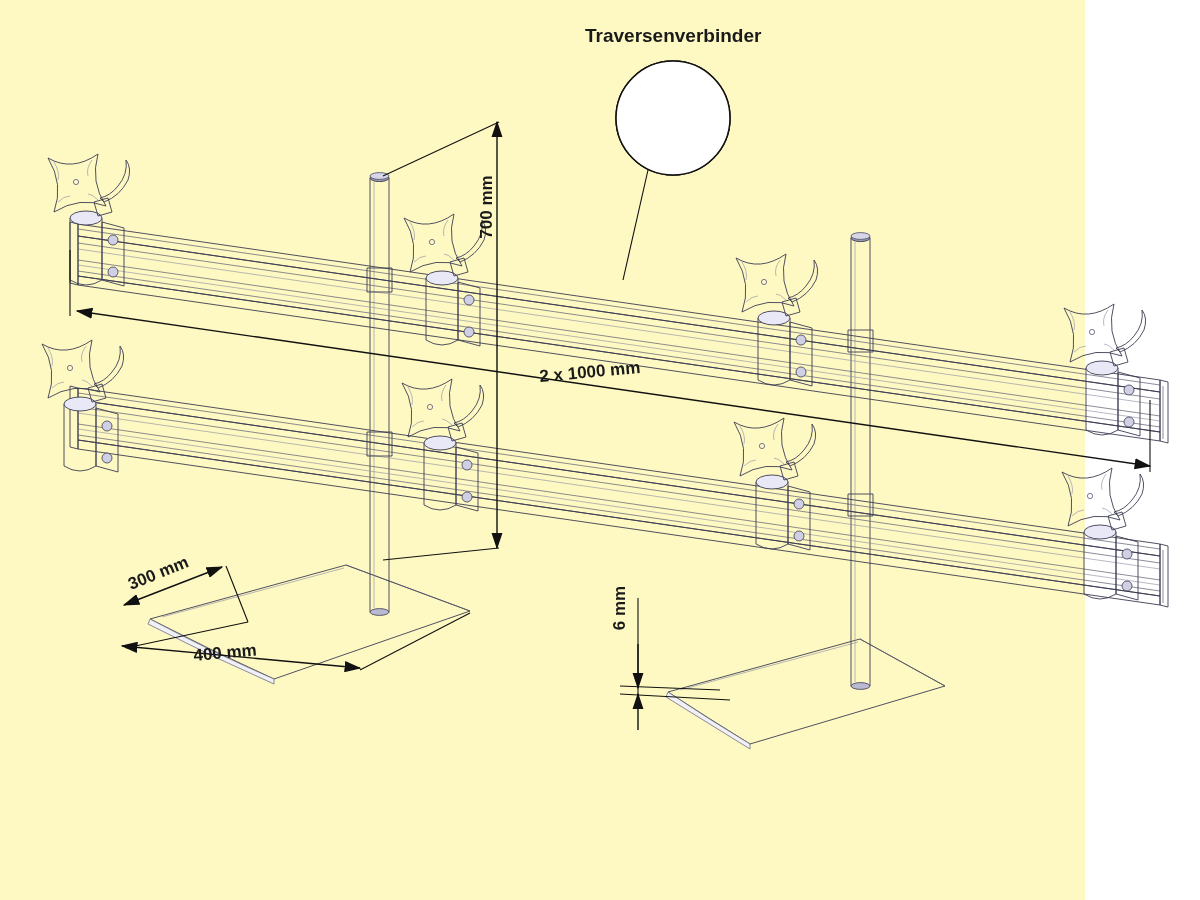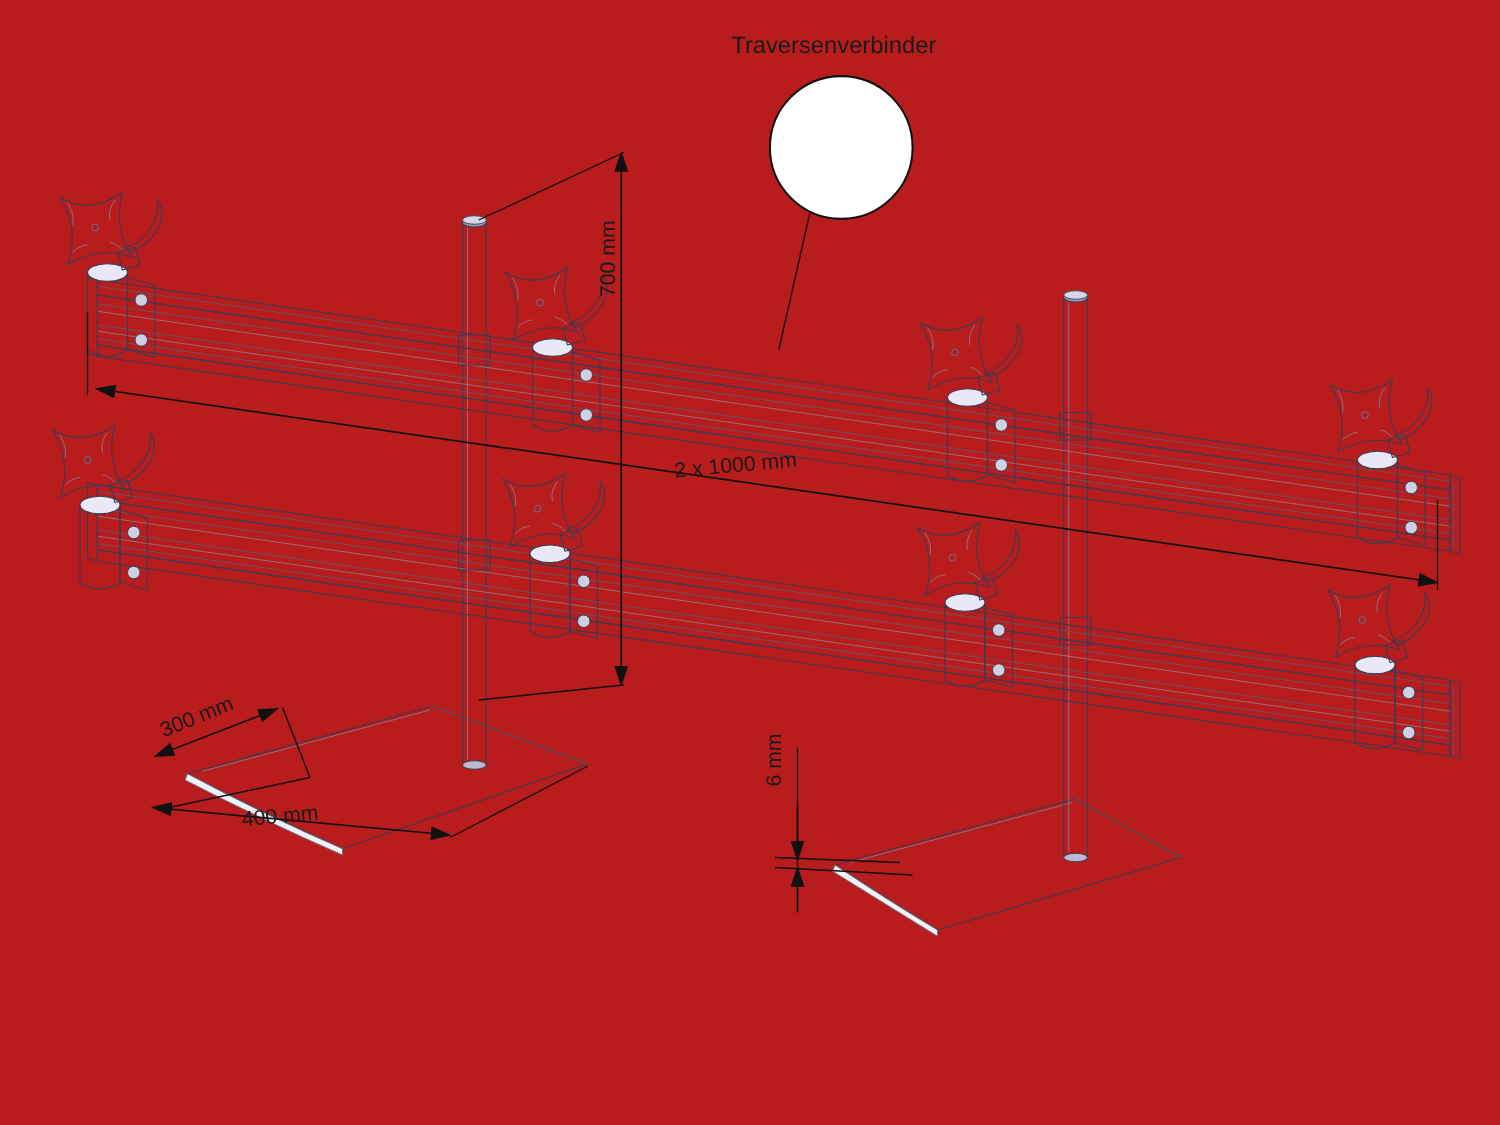--- a/index.html
+++ b/index.html
@@ -1,18 +1,18 @@
 <!DOCTYPE html>
 <html><head>
 <meta charset="utf-8">
 <style>
   html,body{margin:0;padding:0;background:#ffffff;}
   body{width:1200px;height:900px;overflow:hidden;
        font-family:"Liberation Sans","DejaVu Sans",sans-serif;}
-  #stage{position:relative;width:1200px;height:900px;background:#b91c1c;}
+  #stage{position:relative;width:1085px;height:900px;background:#fef9c3;font-weight:bold;}
   svg#drawing{position:absolute;left:0;top:0;width:1200px;height:900px;display:block;}
   .dimtext{font-family:"Liberation Sans","DejaVu Sans",sans-serif;font-size:17px;fill:#1a1a1a;}
   .calltext{font-family:"Liberation Sans","DejaVu Sans",sans-serif;font-size:19px;fill:#1a1a1a;}
   .dimline{stroke:#111111;stroke-width:1.4;fill:none;}
   .extline{stroke:#111111;stroke-width:1.1;fill:none;}
   .callcircle{stroke:#111111;stroke-width:1.5;fill:#ffffff;}
   .edge{stroke:#3c3c52;stroke-width:0.9;fill:none;stroke-linejoin:round;}
   .edgefine{stroke:#5a5a70;stroke-width:0.7;fill:none;}
   .edgelite{stroke:#8a8aa0;stroke-width:0.6;fill:none;}
 </style>

